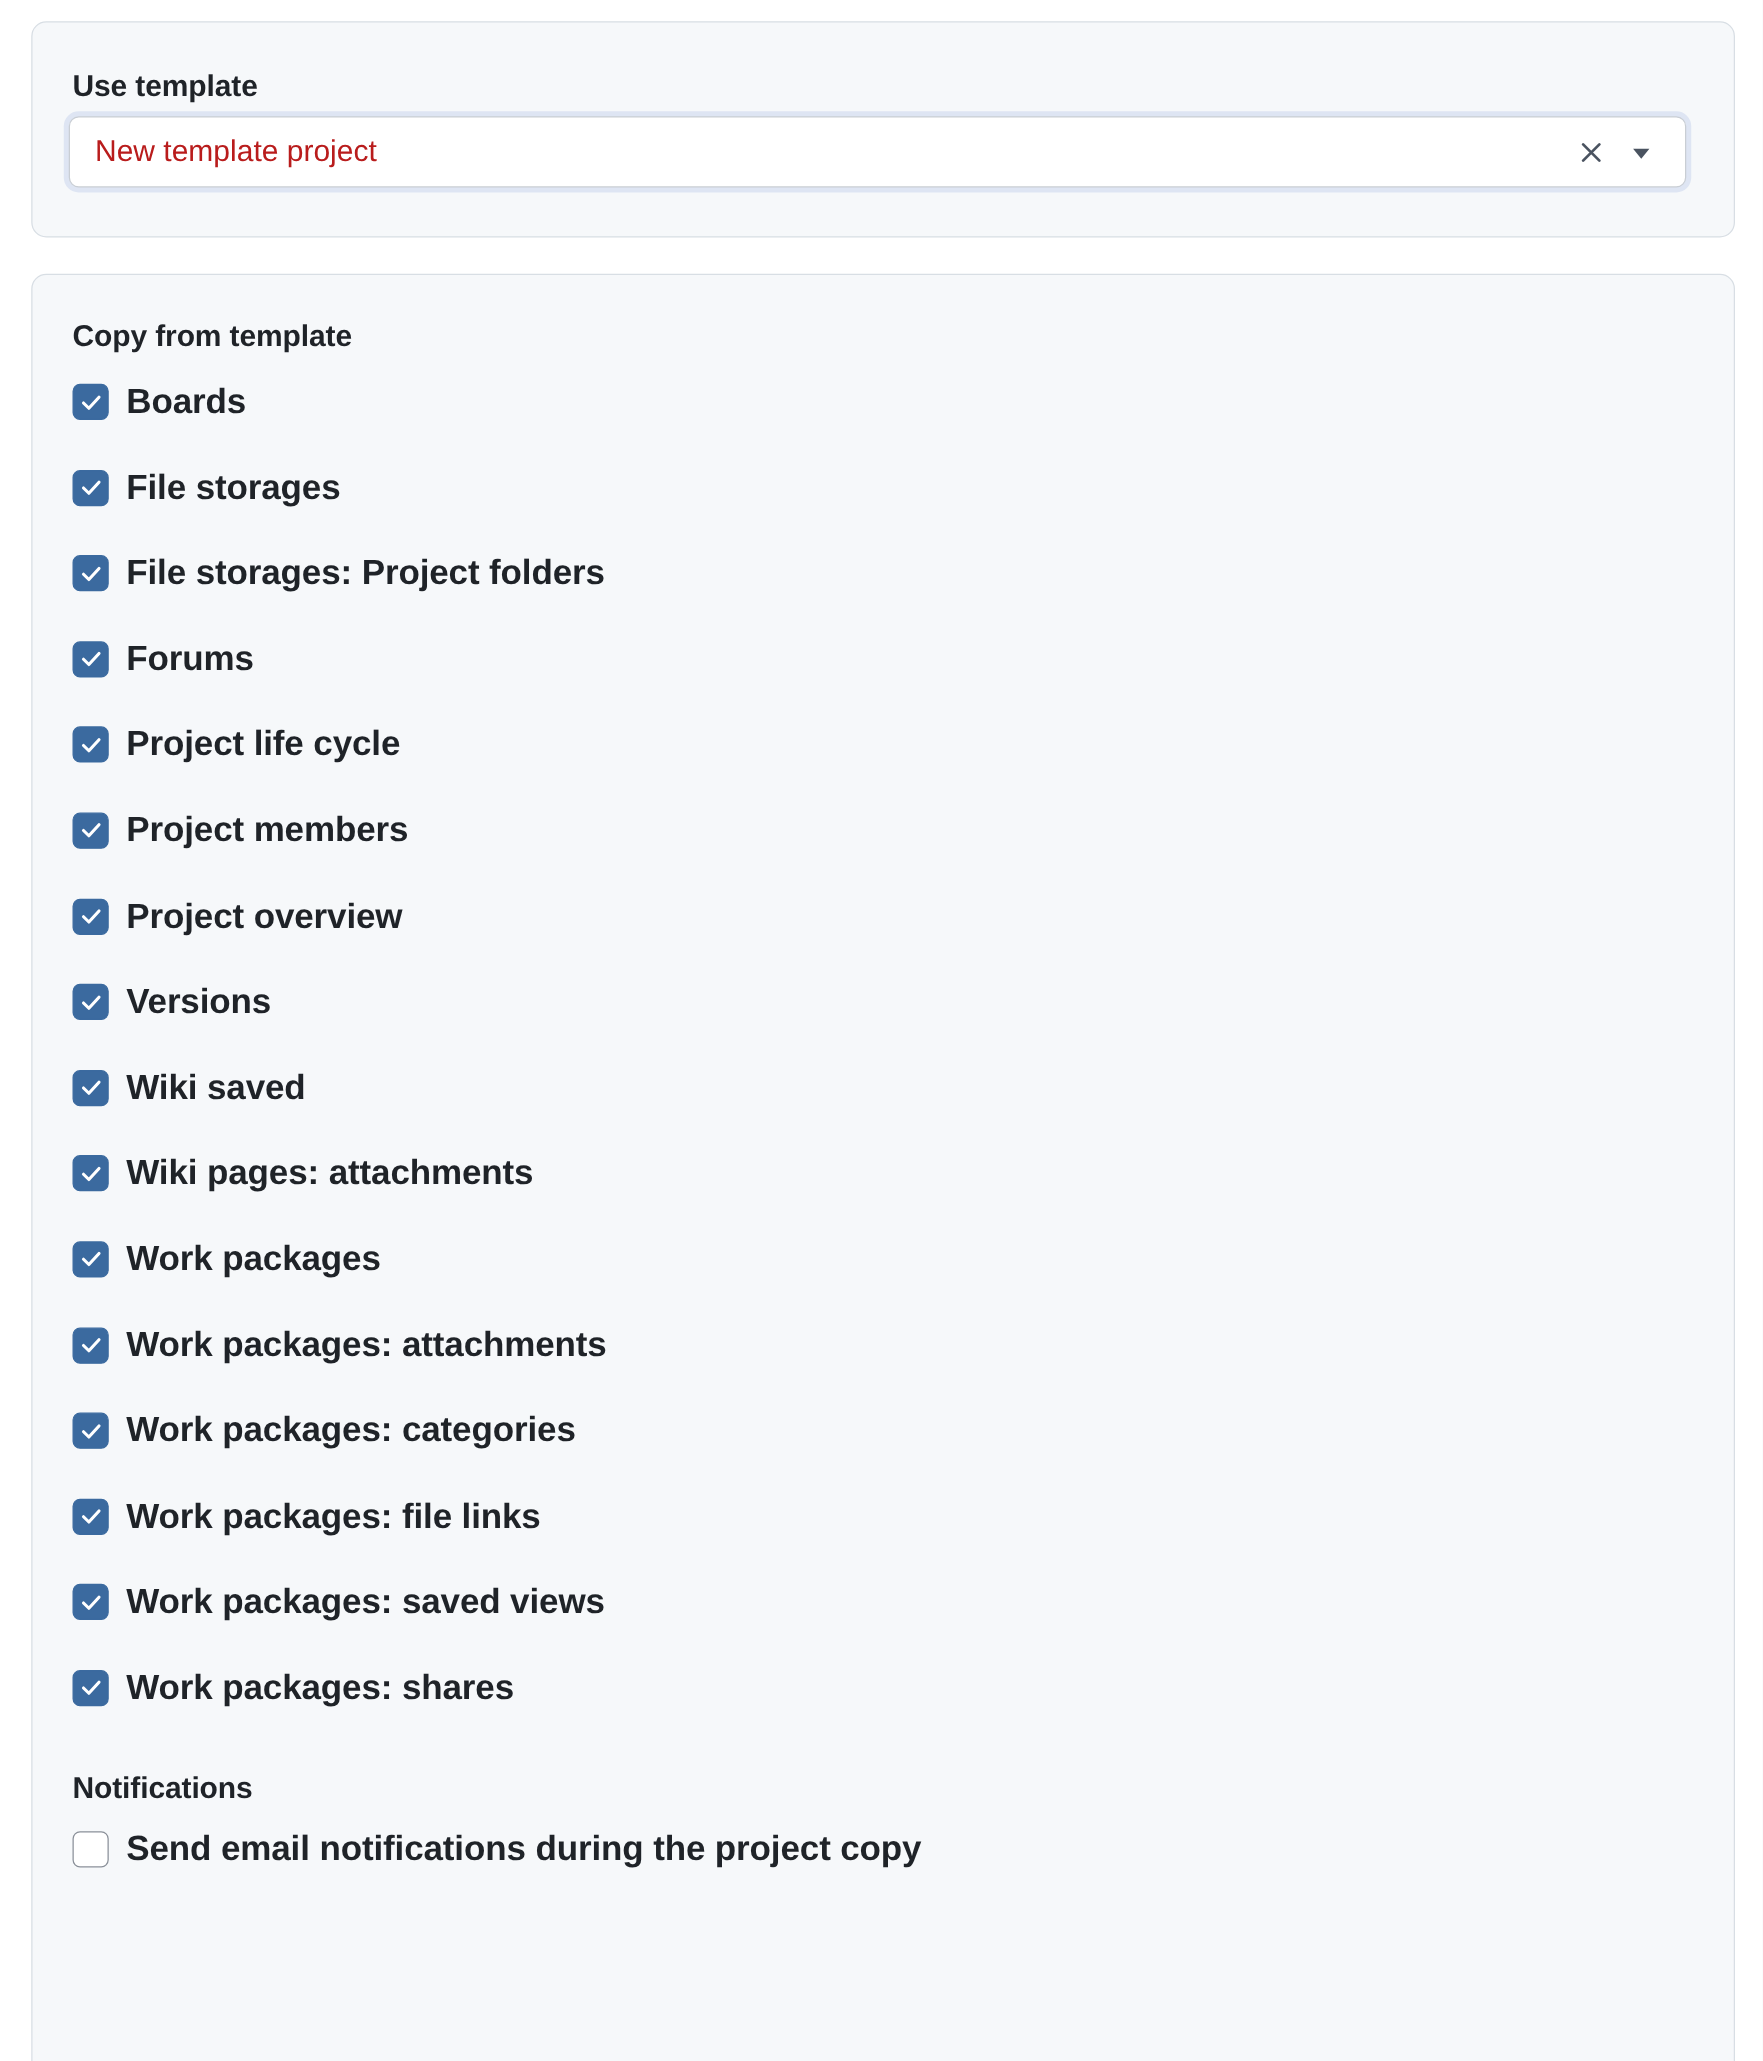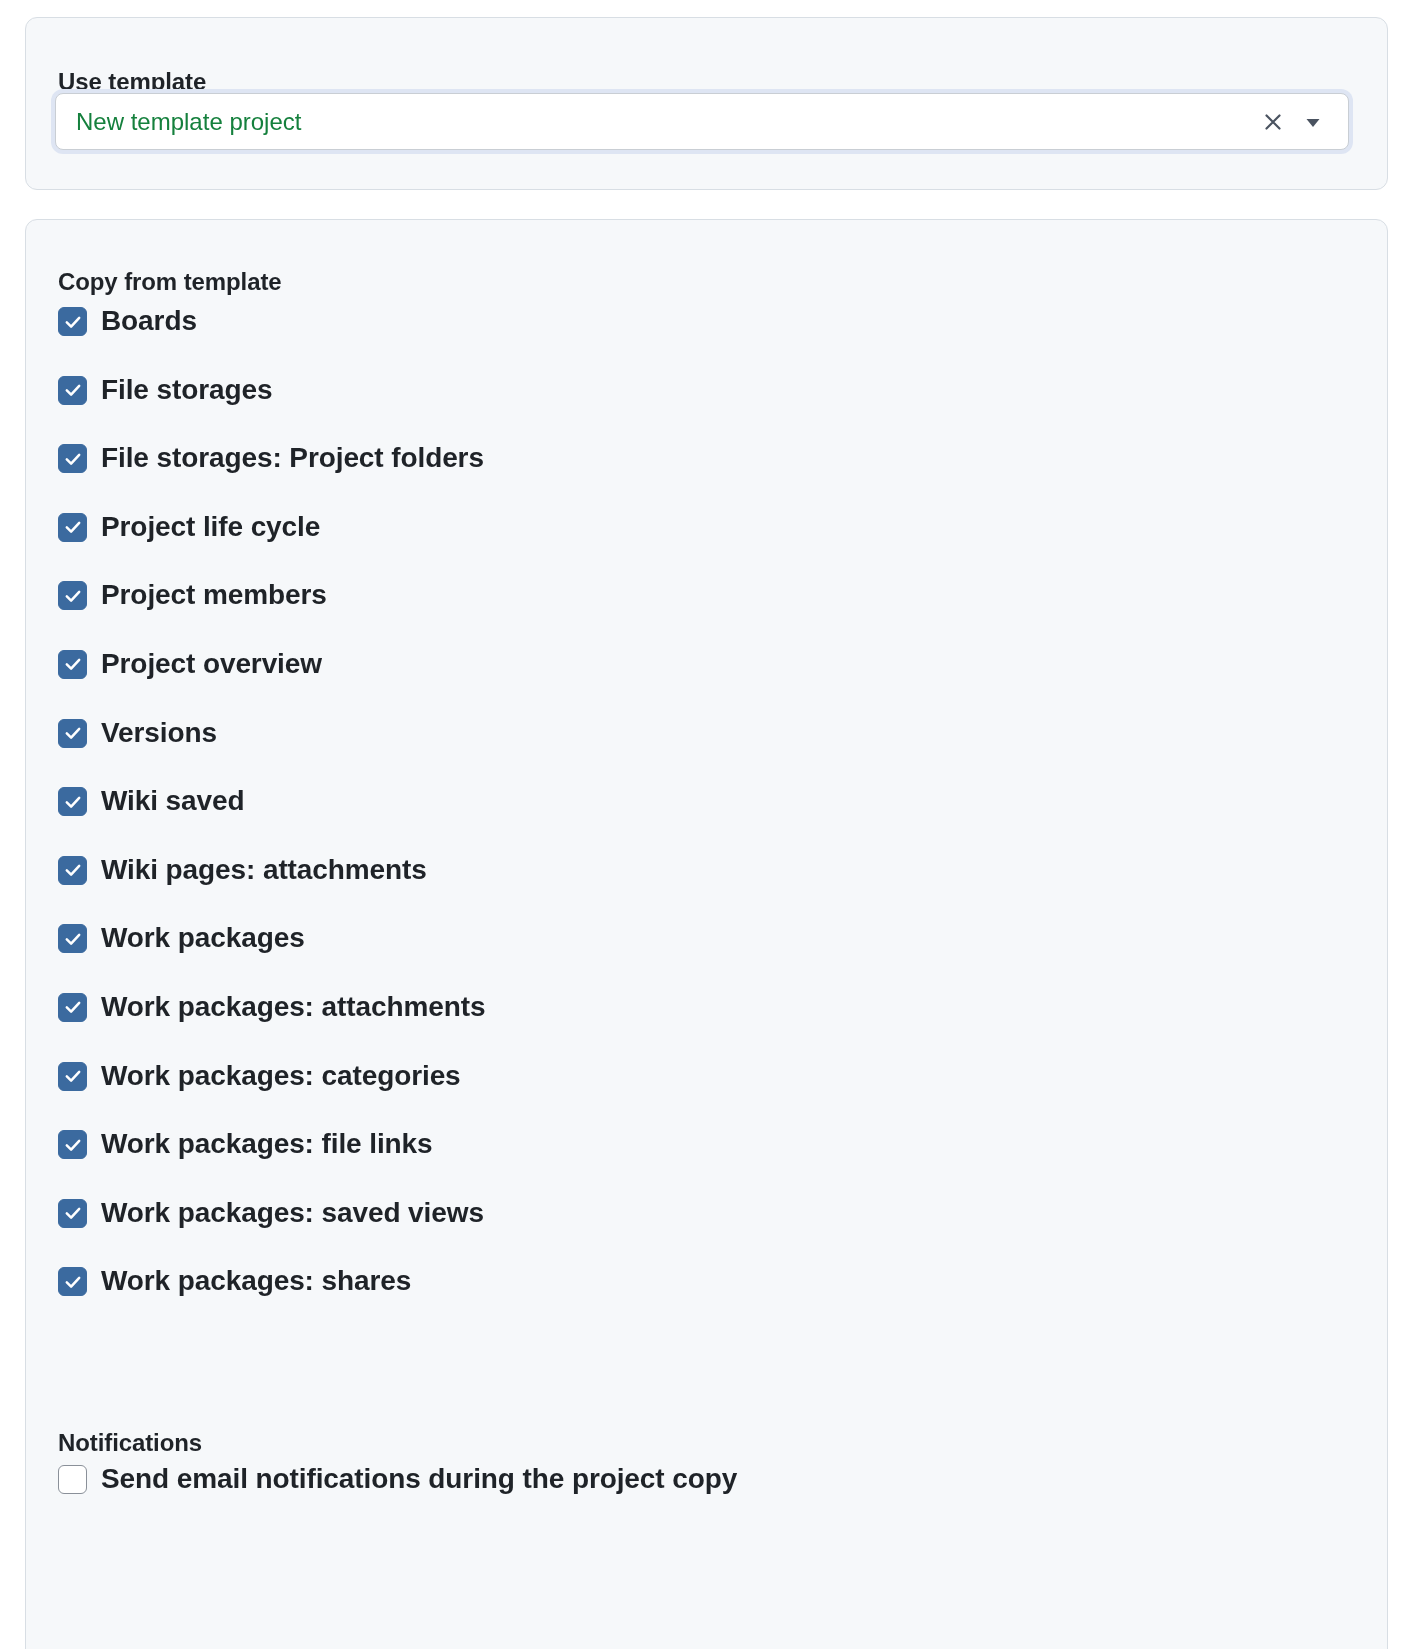--- a/index.html
+++ b/index.html
@@ -45,21 +45,20 @@
   }
 
   
   .section-label {
     position: absolute;
     font-size: 24px;
     font-weight: bold;
     color: #1f2328;
     letter-spacing: -0.1px;
     white-space: nowrap;
-    margin-top: 12px;
   }
 
   #use-template-label {
     left: 32px;
     top: 38px;
   }
 
   #copy-from-label {
     left: 32px;
     top: 36px;
@@ -83,21 +82,21 @@
     border-radius: 8px;
     box-shadow: 0 0 0 4px #dee5f3;
     display: flex;
     align-items: center;
   }
 
   .select-value {
     flex: 1 1 auto;
     padding-left: 20px;
     font-size: 24px;
-    color: #15803d;
+    color: #b91c1c;
     white-space: nowrap;
     overflow: hidden;
     text-overflow: ellipsis;
   }
 
   .select-actions {
     display: flex;
     align-items: center;
     gap: 6px;
     padding-right: 18px;
@@ -233,20 +232,28 @@
             </svg>
           </span>
           <span class="cbx-label">File storages: Project folders</span>
         </div>
         <div class="checkbox-row">
           <span class="cbx checked">
             <svg width="22" height="22" viewBox="0 0 22 22" aria-hidden="true">
               <path d="M4.8 11.4 L9.1 15.6 L17.2 6.8" stroke="#ffffff" stroke-width="2.5" stroke-linecap="round" stroke-linejoin="round" fill="none"></path>
             </svg>
           </span>
+          <span class="cbx-label">Forums</span>
+        </div>
+        <div class="checkbox-row">
+          <span class="cbx checked">
+            <svg width="22" height="22" viewBox="0 0 22 22" aria-hidden="true">
+              <path d="M4.8 11.4 L9.1 15.6 L17.2 6.8" stroke="#ffffff" stroke-width="2.5" stroke-linecap="round" stroke-linejoin="round" fill="none"></path>
+            </svg>
+          </span>
           <span class="cbx-label">Project life cycle</span>
         </div>
         <div class="checkbox-row">
           <span class="cbx checked">
             <svg width="22" height="22" viewBox="0 0 22 22" aria-hidden="true">
               <path d="M4.8 11.4 L9.1 15.6 L17.2 6.8" stroke="#ffffff" stroke-width="2.5" stroke-linecap="round" stroke-linejoin="round" fill="none"></path>
             </svg>
           </span>
           <span class="cbx-label">Project members</span>
         </div>

